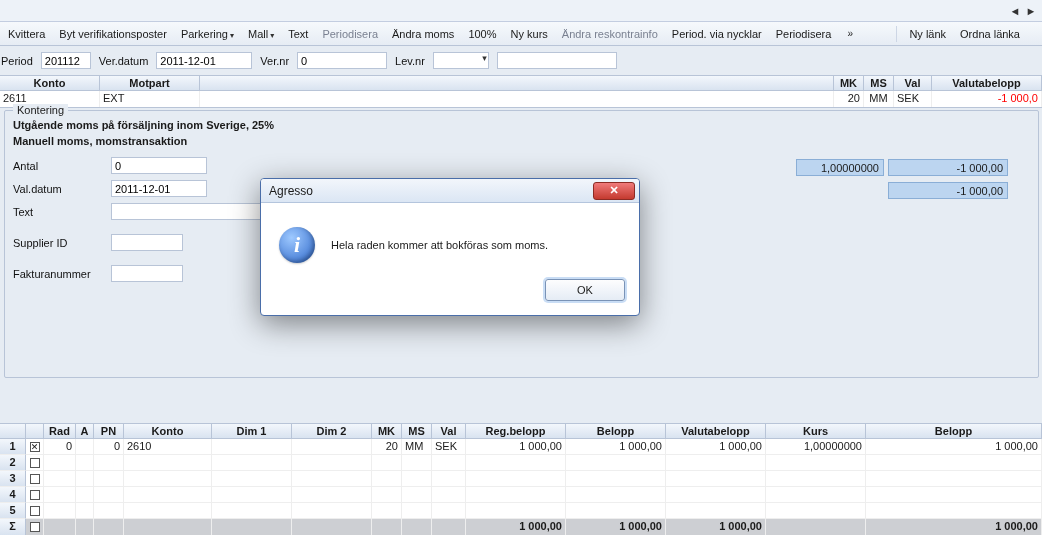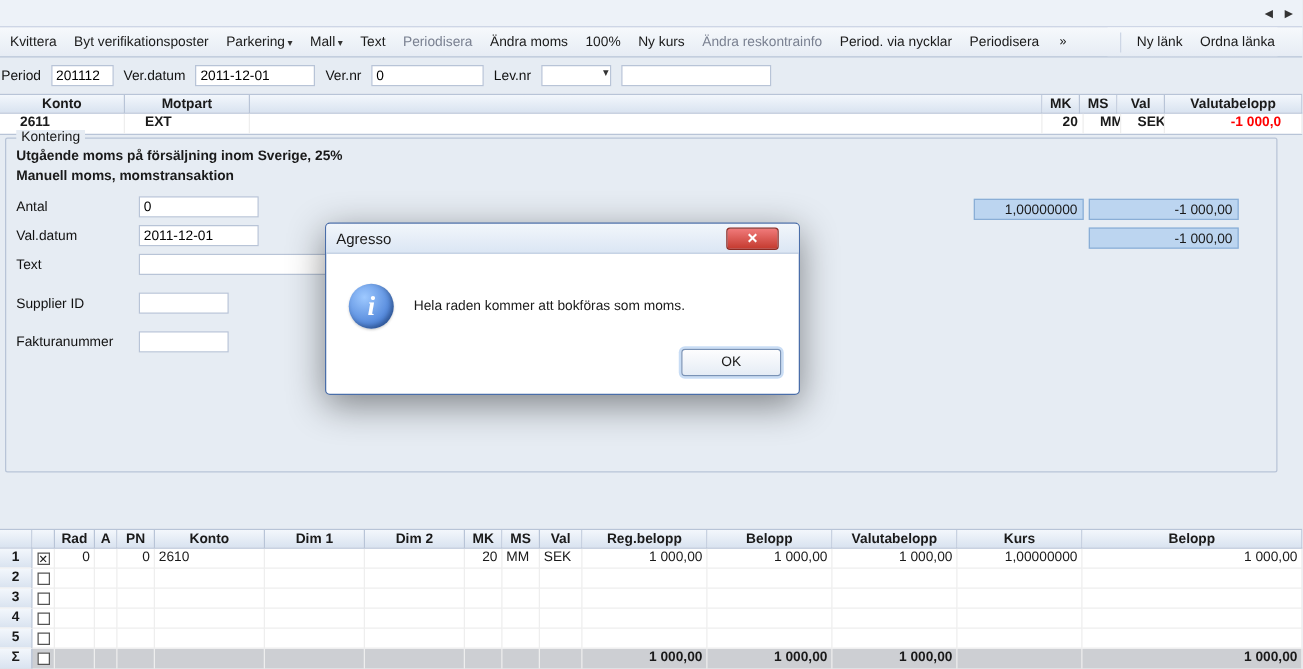--- a/index.html
+++ b/index.html
@@ -121,31 +121,31 @@
   }
   .grid-head > div {
     background: linear-gradient(var(--header-grad-a),var(--header-grad-b));
     border-right:1px solid var(--border);
     border-bottom:1px solid var(--border);
     text-align:center; font-weight:bold;
     padding:1px 0;
   }
   .grid-row > div {
     border-right:1px solid #eee;
-    padding:1px 16px;
+    padding:1px 3px;
     height:16px;
-    white-space:nowrap; overflow:hidden;font-weight:bold;
+    white-space:nowrap; overflow:hidden;
   }
   .neg { color: var(--danger); text-align:right; }
   .rta { text-align:right; }
   .cen { text-align:center; }
 
   
   .kontering {
-    margin: 2px 20px 0 4px;
+    margin: 2px 3px 0 4px;
     border: 1px solid var(--border);
     border-radius: 2px;
     padding: 4px 12px 10px 8px;
     background: var(--bg);
     position:relative;
     height: 268px;
   }
   .kontering .legend {
     position:absolute; top:-7px; left:8px;
     background: var(--bg); padding:0 4px;
@@ -218,21 +218,21 @@
     box-shadow: 0 8px 30px rgba(0,0,0,0.45);
     background: #fff;
     overflow:hidden;
     z-index:50;
   }
   .dialog .titlebar2 {
     height:24px;
     background: linear-gradient(#f2f6fb,#dbe6f4);
     border-bottom:1px solid #b4c5dd;
     display:flex; align-items:center;
-    padding: 0 16px 0 8px;
+    padding: 0 4px 0 8px;
     font-size:12px;
   }
   .dialog .titlebar2 .title { flex:1; }
   .dialog .titlebar2 .close {
     width:42px; height:18px;
     background: linear-gradient(#f07a7a,#c43a2f);
     border:1px solid #8c2b24; border-radius:3px;
     color:#fff; display:flex; align-items:center; justify-content:center;
     font-weight:bold; font-size:11px;
   }

